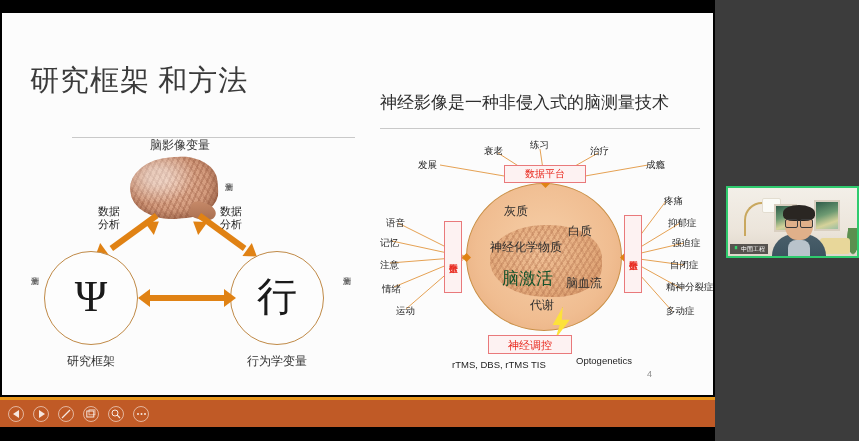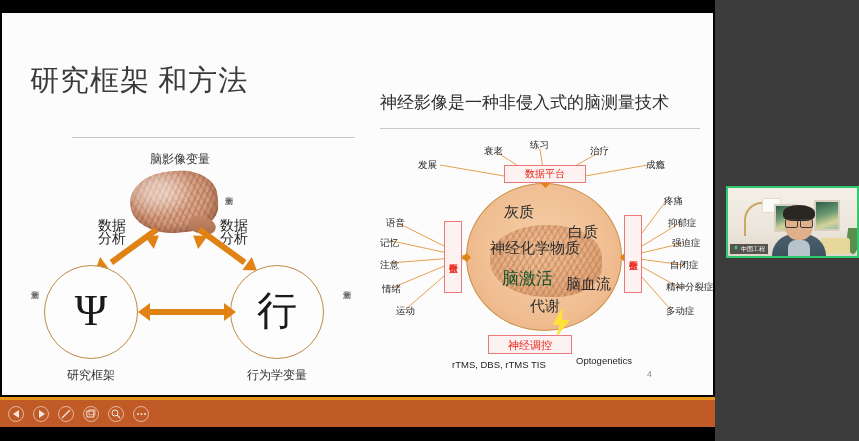--- a/index.html
+++ b/index.html
@@ -18,21 +18,21 @@
   #slide-title{ position:absolute; left:28px; top:48px; font-size:29px; color:#3a3a3a;
     font-family:"Liberation Serif","DejaVu Serif",serif; letter-spacing:1px; white-space:nowrap; }
   #slide-subtitle{ position:absolute; left:378px; top:78px; font-size:17px; color:#2e2e2e;
     font-family:"Liberation Serif","DejaVu Serif",serif; white-space:nowrap; }
 
   .divider{ position:absolute; height:1px; background:#c9c9c9; }
   #rule-left{ left:70px; top:124px; width:283px; }
   #rule-right{ left:378px; top:115px; width:320px; }
 
   
-  #diagram-left{ position:absolute; left:20px; top:132px; width:345px; height:245px;text-decoration:underline; }
+  #diagram-left{ position:absolute; left:20px; top:118px; width:345px; height:245px;text-decoration:underline; }
   #lbl-brainvar{ position:absolute; left:128px; top:6px; font-size:12px; color:#333;
     font-family:"Liberation Serif",serif; white-space:nowrap; }
 
   .brain-img{ position:absolute; border-radius:48% 44% 40% 50%;
     background:
       radial-gradient(ellipse at 32% 30%, rgba(255,255,255,.45) 0 12%, rgba(0,0,0,0) 45%),
       repeating-linear-gradient(118deg, rgba(150,88,62,.34) 0 2px, rgba(0,0,0,0) 2px 5px),
       repeating-linear-gradient(58deg, rgba(150,88,62,.22) 0 2px, rgba(0,0,0,0) 2px 6px),
       radial-gradient(ellipse at 50% 45%, #e5b499 0%, #d39b7d 55%, #b77a5c 100%);
     box-shadow:inset -3px -4px 7px rgba(120,66,44,.45); }
@@ -49,21 +49,21 @@
     align-items:center; justify-content:center; font-size:44px; color:#1a1a1a;
     font-family:"Liberation Serif","DejaVu Serif",serif; }
   #glyph-psy{ left:22px; top:118px; }
   #glyph-beh{ left:208px; top:118px; font-size:40px; }
 
   .node-caption{ position:absolute; font-size:12px; color:#333;
     font-family:"Liberation Serif",serif; white-space:nowrap; }
   #cap-psy{ left:22px; top:222px; width:94px; text-align:center; }
   #cap-beh{ left:208px; top:222px; width:94px; text-align:center; }
 
-  .analysis-label{ position:absolute; font-size:14px; line-height:13px; color:#222;
+  .analysis-label{ position:absolute; font-size:11px; line-height:13px; color:#222;
     font-family:"Liberation Serif",serif; text-align:center; white-space:pre-line; }
   #an-left{ left:76px; top:74px; }
   #an-right{ left:198px; top:74px; }
 
   .vert-label{ position:absolute; font-size:8px; color:#555;
     font-family:"Liberation Serif",serif;
     writing-mode:vertical-rl; text-orientation:upright; letter-spacing:0px; }
   #meas-left{ left:6px; top:140px; }
   #meas-right{ left:318px; top:140px; }
   #meas-top{ left:200px; top:46px; }
@@ -101,21 +101,21 @@
   #big-oval{ position:absolute; left:86px; top:44px; width:156px; height:148px;
     border-radius:50%; border:1.4px solid #c98f45;
     background:radial-gradient(ellipse at 50% 45%, #f6cfa8 0%, #f0bd91 62%, #e5a878 100%); }
   #oval-brain{ position:absolute; left:110px; top:86px; width:112px; height:72px;
     border-radius:48% 46% 42% 50%;
     background:
       repeating-linear-gradient(122deg, rgba(170,104,68,.30) 0 2px, rgba(0,0,0,0) 2px 5px),
       repeating-linear-gradient(62deg, rgba(170,104,68,.20) 0 2px, rgba(0,0,0,0) 2px 6px),
       radial-gradient(ellipse at 45% 40%, #f0c096 0%, #e3aa7c 60%, #d08f60 100%); }
 
-  .oval-txt{ position:absolute; font-size:15px; color:#2d2d2d;
+  .oval-txt{ position:absolute; font-size:12px; color:#2d2d2d;
     font-family:"Liberation Serif",serif; white-space:nowrap; }
   #t-huizhi{ left:124px; top:64px; }
   #t-baizhi{ left:188px; top:84px; }
   #t-chem{ left:110px; top:100px; }
   #t-daixie{ left:150px; top:158px; }
   #t-naoxuelliu{ left:186px; top:136px; }
 
   #t-imaging{ position:absolute; left:104px; top:105px; width:126px; text-align:center;
     font-size:22px; color:#ffffff; letter-spacing:.5px; font-family:"Liberation Sans",sans-serif; }
   #t-naojihuo{ position:absolute; left:122px; top:128px; width:126px; text-align:left;

